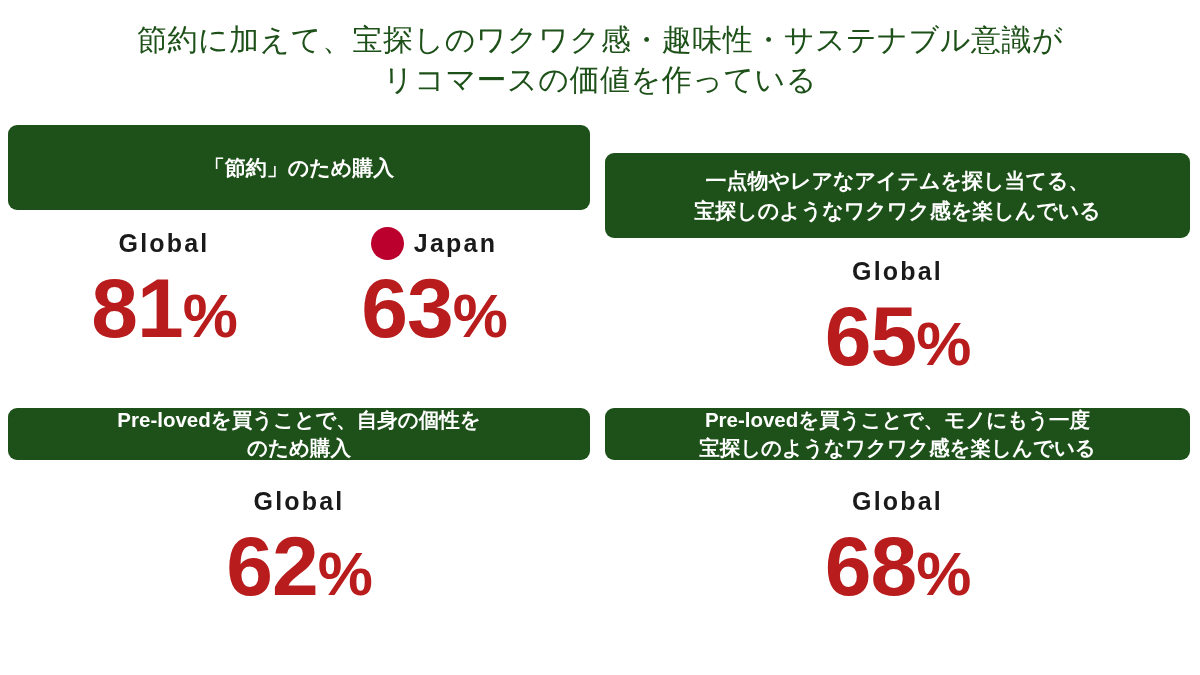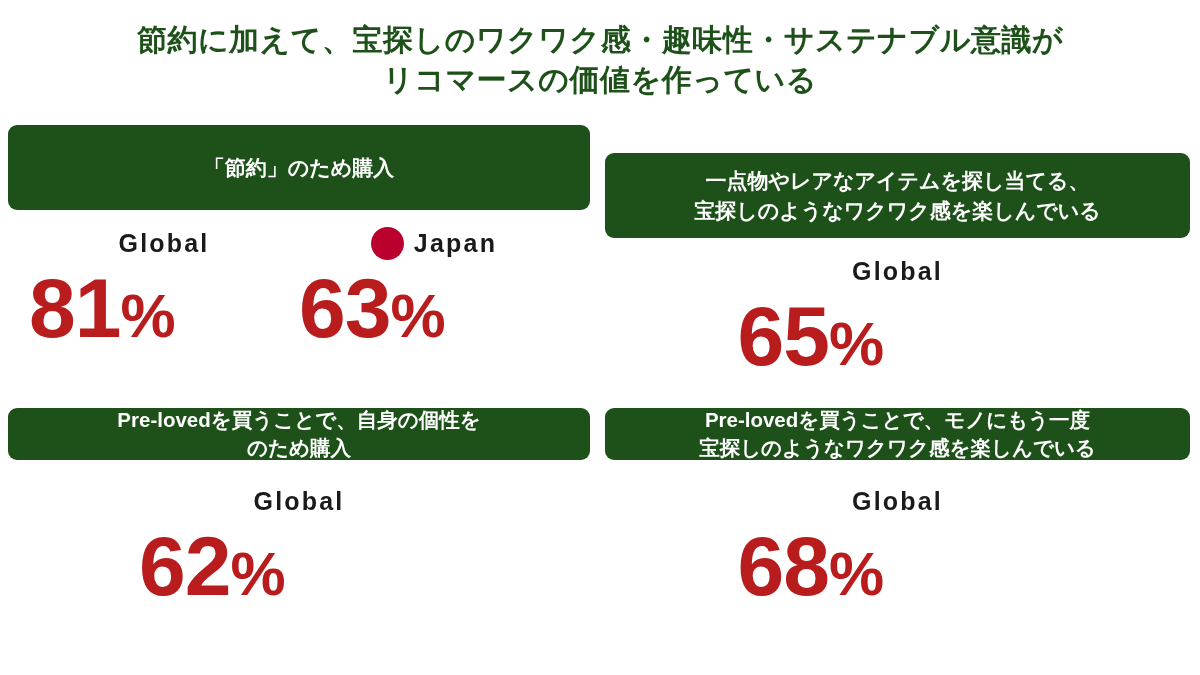--- a/index.html
+++ b/index.html
@@ -17,21 +17,21 @@
   }
 
   
   .slide-title {
     position: absolute;
     left: 0;
     top: 20px;
     width: 1200px;
     text-align: center;
     color: #1e5119;
-    font-weight: 700;
+    font-weight: 400;
     font-size: 30px;
     line-height: 40px;
     letter-spacing: 0.5px;
   }
   .slide-title .tline { display: block; white-space: nowrap; }
 
   
   .panel {
     position: absolute;
   }
@@ -62,21 +62,21 @@
   
   .stats-row {
     display: flex;
     justify-content: center;
     align-items: flex-start;
   }
   .stats-row.top { margin-top: 16px; }
   .stats-row.bottom { margin-top: 24px; }
 
   .stat-block {
-    text-align: left;
+    text-align: center;
     box-sizing: border-box;
   }
 
   .stat-label-line {
     display: flex;
     align-items: center;
     justify-content: center;
     gap: 10px;
     height: 34px;
   }

